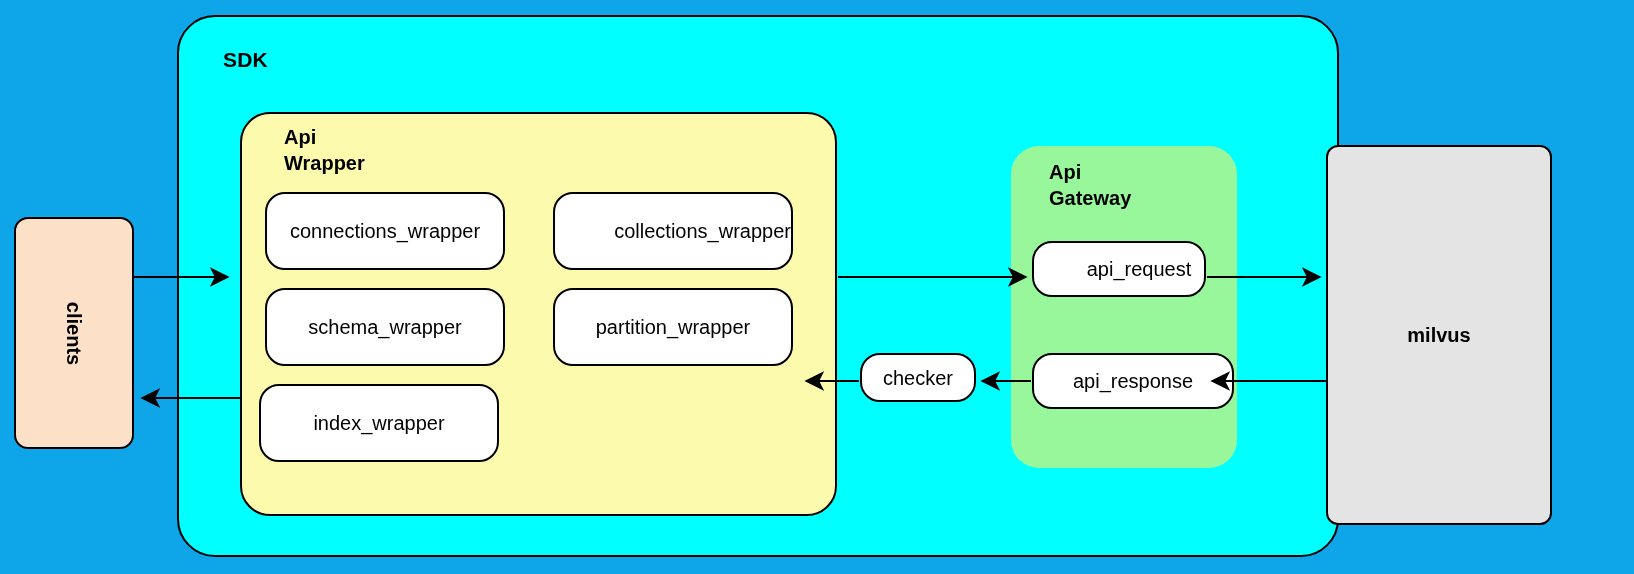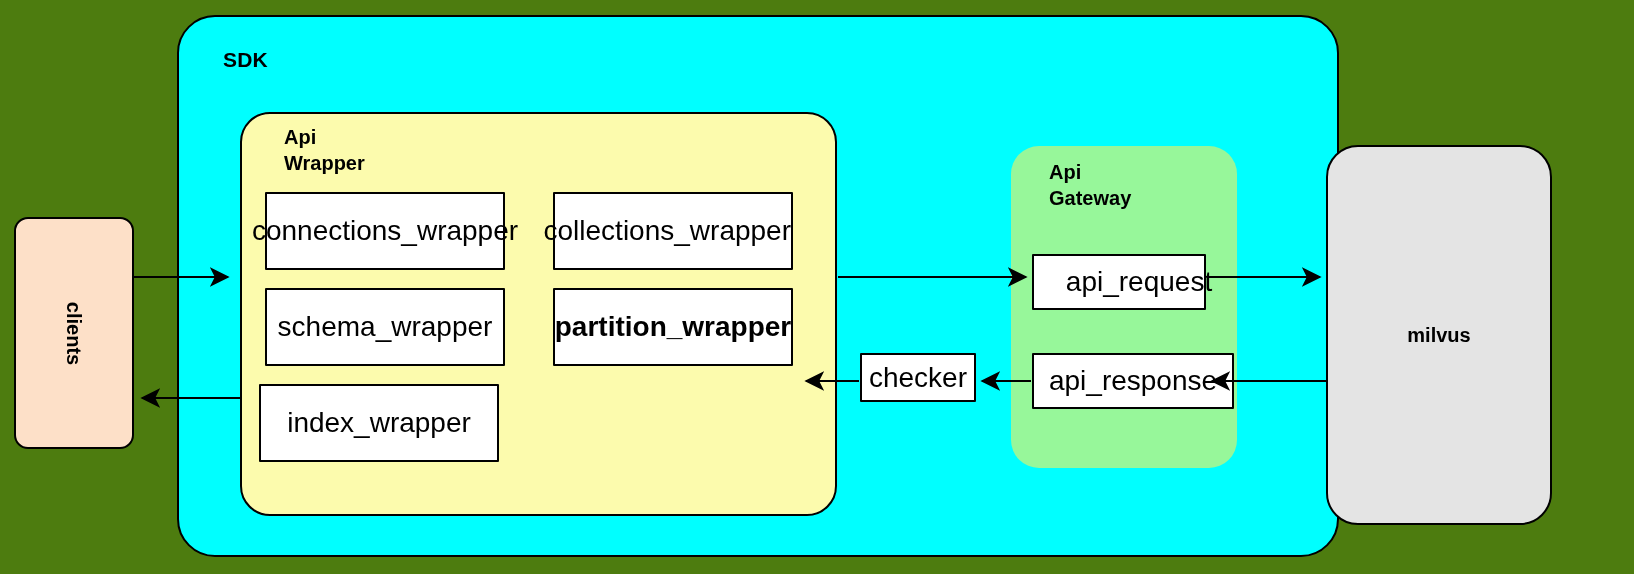--- a/index.html
+++ b/index.html
@@ -7,21 +7,21 @@
     padding: 0;
     background: #ffffff;
   }
   body {
     font-family: "Liberation Sans", sans-serif;
   }
   #canvas {
     position: relative;
     width: 1634px;
     height: 574px;
-    background: #4d7c0f;
+    background: #0ea5e9;
     overflow: hidden;
   }
   .box {
     position: absolute;
     box-sizing: border-box;
     border: 2px solid #000000;
     display: flex;
     align-items: center;
     justify-content: center;
     text-align: center;
@@ -84,34 +84,34 @@
     font-size: 20px;
     font-weight: bold;
     line-height: 1.3;
     text-align: left;
     white-space: pre-line;
   }
 
   
   .node {
     background: #ffffff;
-    border-radius: 1px;
-    font-size: 28px;
+    border-radius: 20px;
+    font-size: 20px;
     line-height: 1.2;
   }
   .wrapper-node { width: 240px; height: 78px; }
 
   #node-connections_wrapper { left: 265px; top: 192px; }
   #node-collections_wrapper { left: 553px; top: 192px; justify-content: flex-end; }
   #node-schema_wrapper     { left: 265px; top: 288px; align-items: center; }
-  #node-partition_wrapper  { left: 553px; top: 288px; font-weight: bold; }
+  #node-partition_wrapper  { left: 553px; top: 288px; }
   #node-index_wrapper      { left: 259px; top: 384px; }
   #node-utility_wrapper    { left: 553px; top: 384px; }
 
-  #node-api_request  { left: 1032px; top: 254px; width: 174px; height: 56px; padding-left: 40px; }
+  #node-api_request  { left: 1032px; top: 241px; width: 174px; height: 56px; padding-left: 40px; }
   #node-api_response { left: 1032px; top: 353px; width: 202px; height: 56px; }
 
   #node-checker { left: 860px; top: 353px; width: 116px; height: 49px; }
 
   #node-clients {
     left: 14px;
     top: 217px;
     width: 120px;
     height: 232px;
     background: #fde0c8;
@@ -123,21 +123,21 @@
     transform: rotate(90deg);
     white-space: nowrap;
   }
 
   #node-milvus {
     left: 1326px;
     top: 145px;
     width: 226px;
     height: 380px;
     background: #e4e4e4;
-    border-radius: 32px;
+    border-radius: 12px;
     font-size: 20px;
     font-weight: bold;
   }
 
   
   #connectors {
     position: absolute;
     left: 0;
     top: 0;
     width: 1634px;

